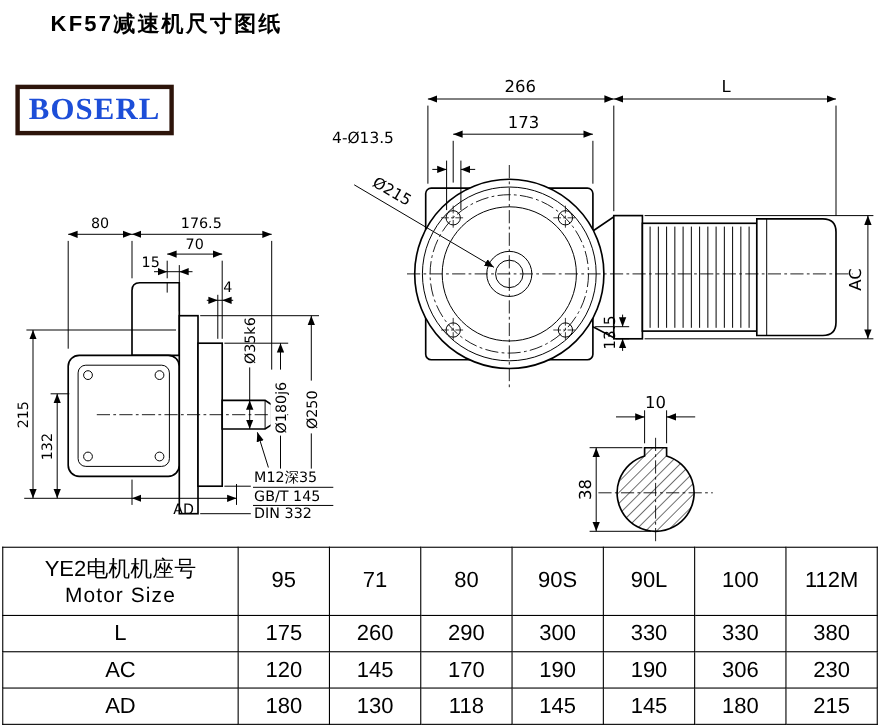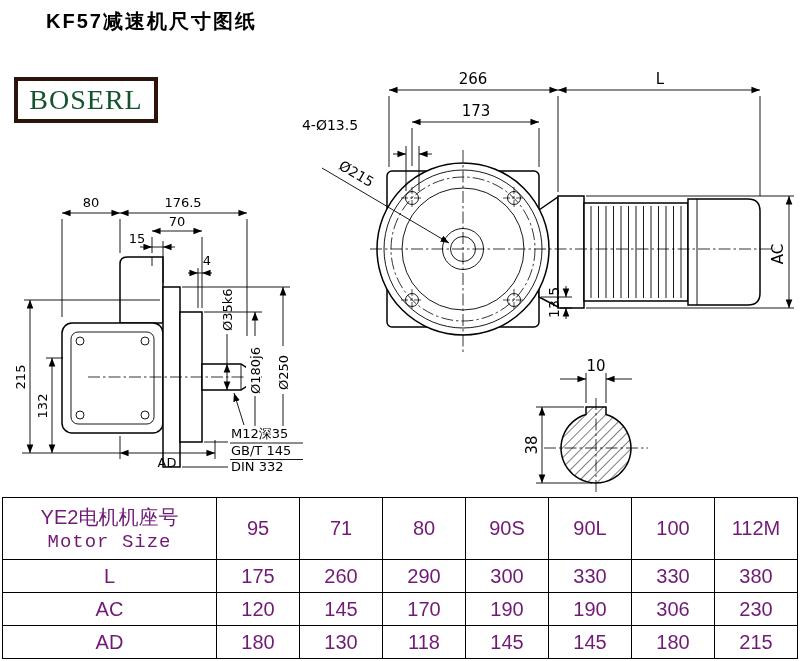--- a/index.html
+++ b/index.html
@@ -1,36 +1,36 @@
 <!DOCTYPE html>
 <html><head>
 <meta charset="utf-8">
 <style>
   html,body{margin:0;padding:0;}
   body{width:800px;height:661px;position:relative;background:#fff;font-family:"Liberation Sans",sans-serif;overflow:hidden;}
   .title{position:absolute;left:46px;top:8px;font-size:20px;font-weight:bold;color:#000;letter-spacing:2px;white-space:nowrap;}
   .logo{position:absolute;left:14px;top:77px;width:136px;height:38px;border:4px solid #2d140a;background:#fff;
         display:flex;align-items:center;justify-content:center;font-family:"Liberation Serif",serif;
-        font-weight:normal;font-size:28px;color:#14532d;letter-spacing:1px;}
+        font-weight:bold;font-size:28px;color:#1d4ed8;letter-spacing:1px;}
   svg.drawing{position:absolute;left:0;top:0;}
   .edge{fill:#fff;stroke:#000;stroke-width:1.5;}
   .thin{fill:none;stroke:#000;stroke-width:0.9;}
   .dim{fill:none;stroke:#000;stroke-width:0.9;}
   .cl{fill:none;stroke:#000;stroke-width:0.8;stroke-dasharray:12 3 2.5 3;}
   .clf{fill:none;stroke:#000;stroke-width:0.7;stroke-dasharray:7 2 2 2;}
   text{font-family:"DejaVu Sans",sans-serif;fill:#000;font-size:13px;text-anchor:middle;}
   text.s15{font-size:15px;}
   text.s14{font-size:14px;}
   text.astart{text-anchor:start;}
   .tbl{position:absolute;left:2px;top:497px;width:796px;border-collapse:collapse;table-layout:fixed;background:#fff;}
-  .tbl td,.tbl th{border:1.6px solid #000;text-align:center;vertical-align:middle;font-size:20px;font-weight:normal;color:#701a75;padding:0;}
+  .tbl td,.tbl th{border:1.6px solid #000;text-align:center;vertical-align:middle;font-size:20px;font-weight:normal;color:#000000;padding:0;}
   .tbl tr.hd{height:62px;}
   .tbl tr.rw{height:33px;}
   .hd-cn{font-size:20px;}
-  .hd-en{font-family:Liberation Mono, monospace;font-size:19px;letter-spacing:1px;}
+  .hd-en{font-family:Liberation Sans, sans-serif;font-size:19px;letter-spacing:1px;}
 </style>
 </head>
 <body>
 
 <div class="title">KF57减速机尺寸图纸</div>
 <div class="logo">BOSERL</div>
 
 <svg class="drawing" width="800" height="497" viewBox="0 0 800 497">
   <defs>
     <marker id="ah" viewBox="0 0 10 10" refX="9.5" refY="5" markerWidth="10" markerHeight="10" orient="auto-start-reverse">

